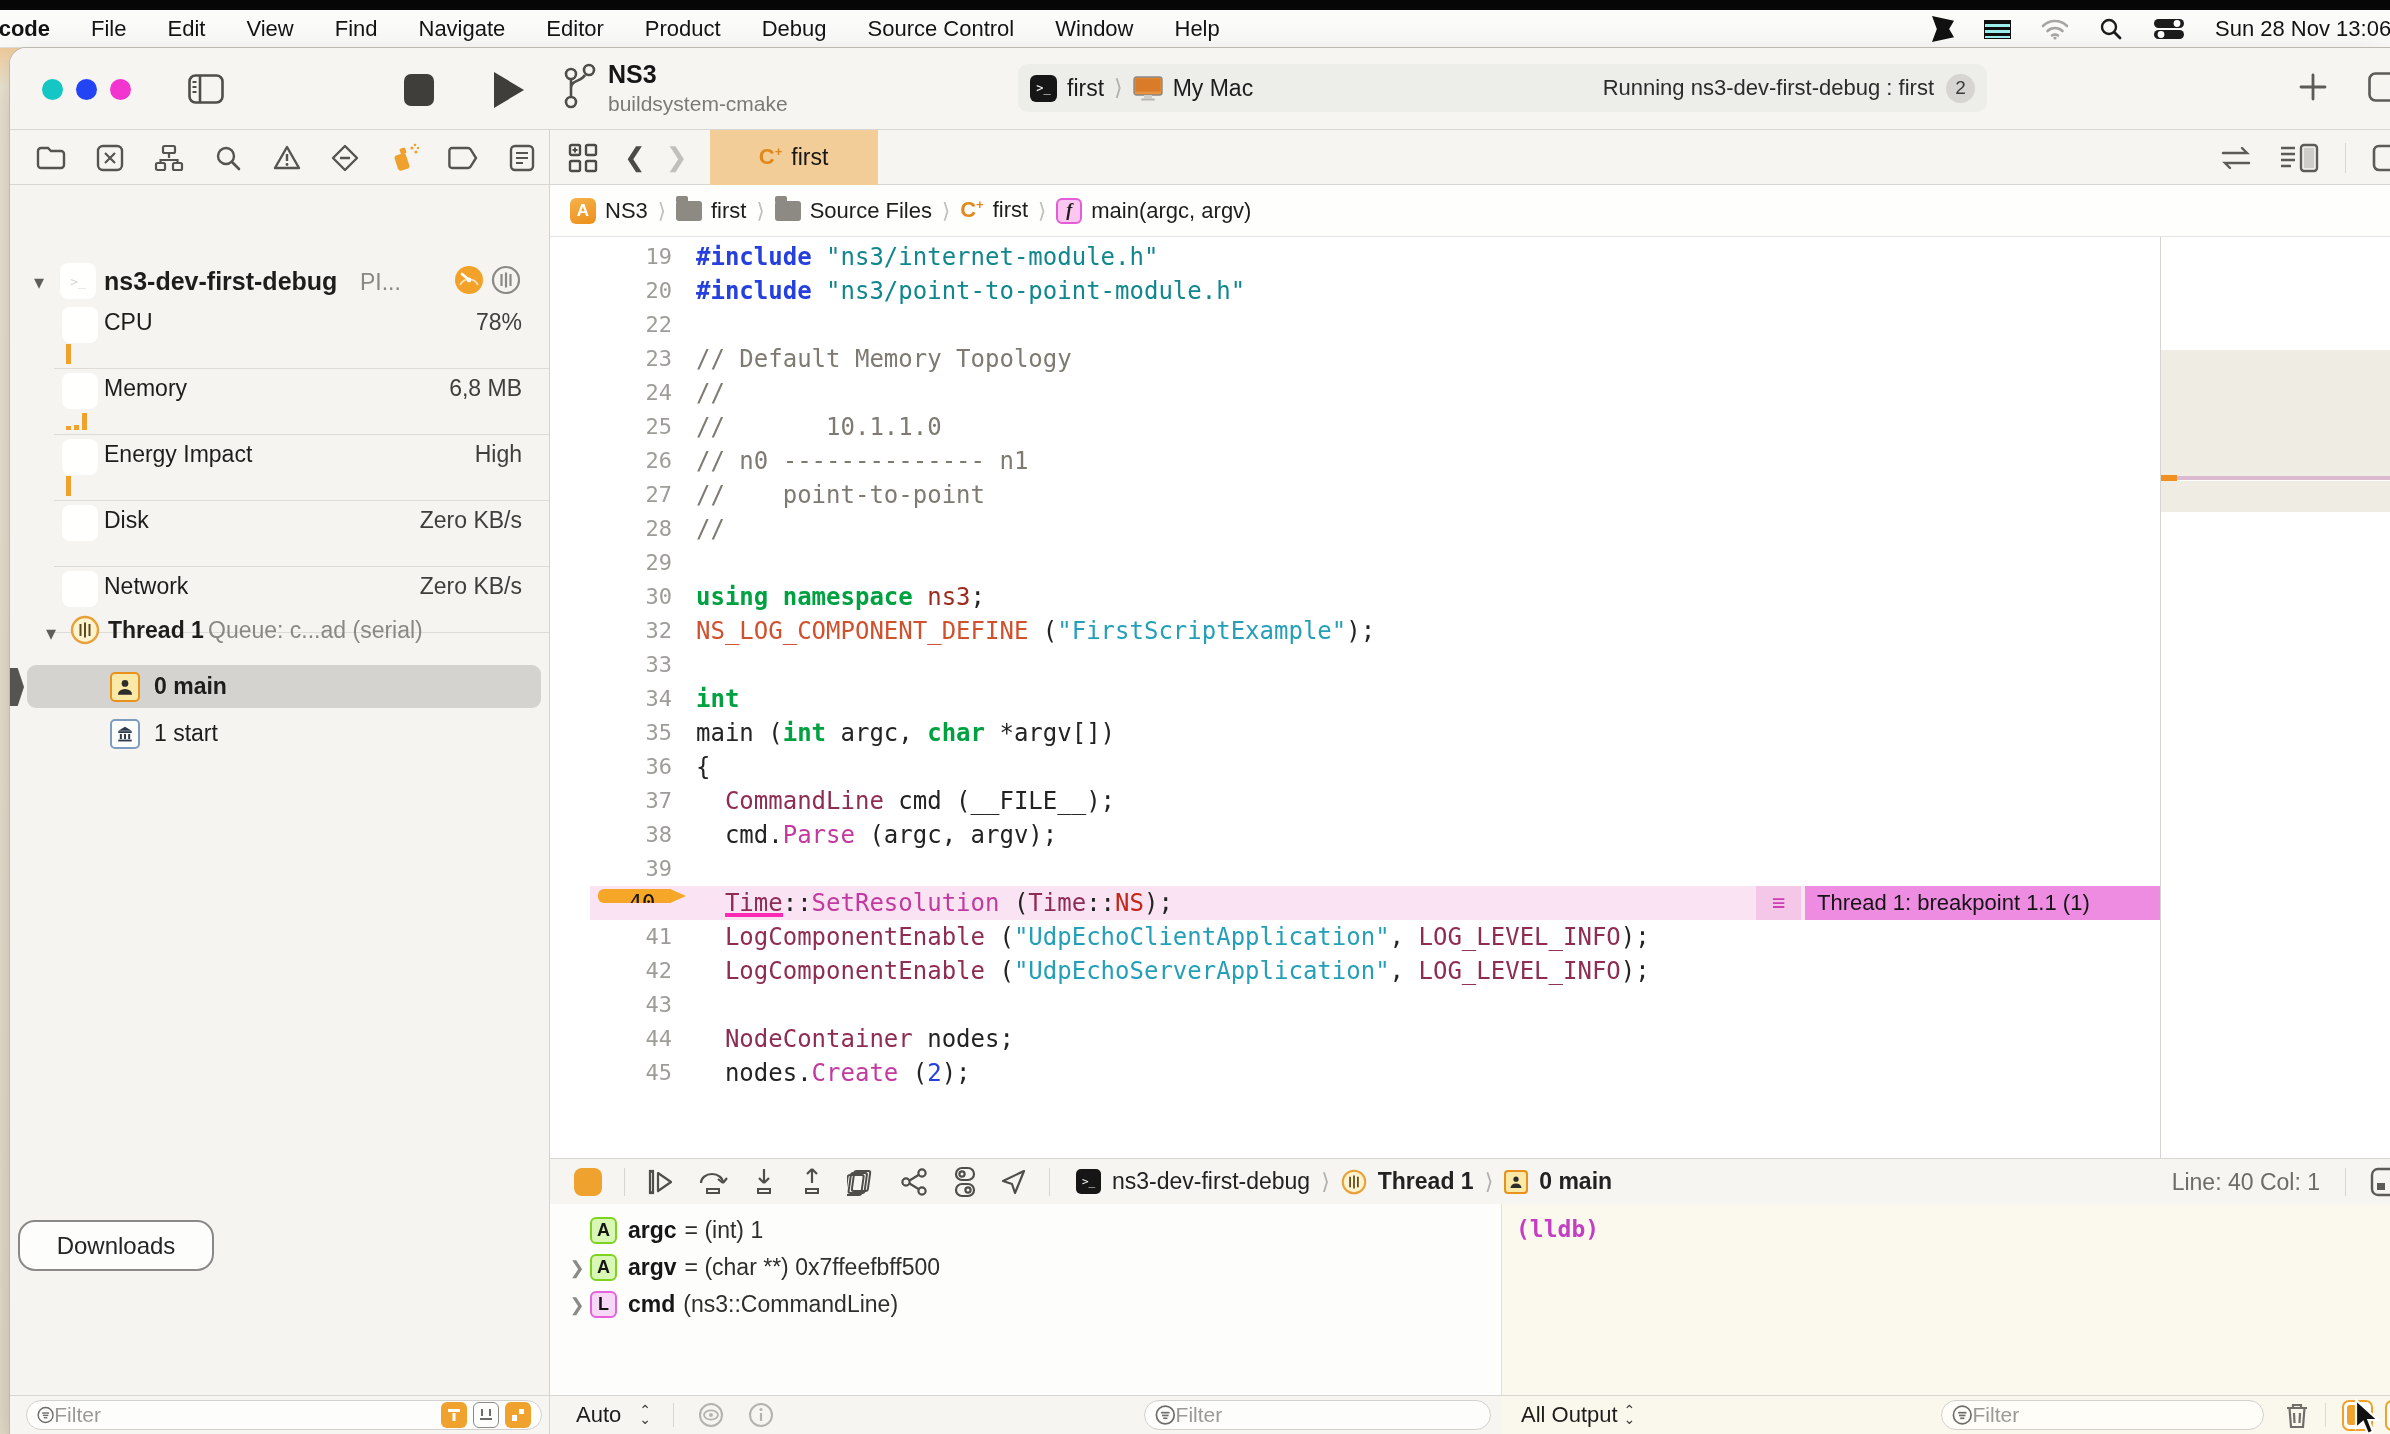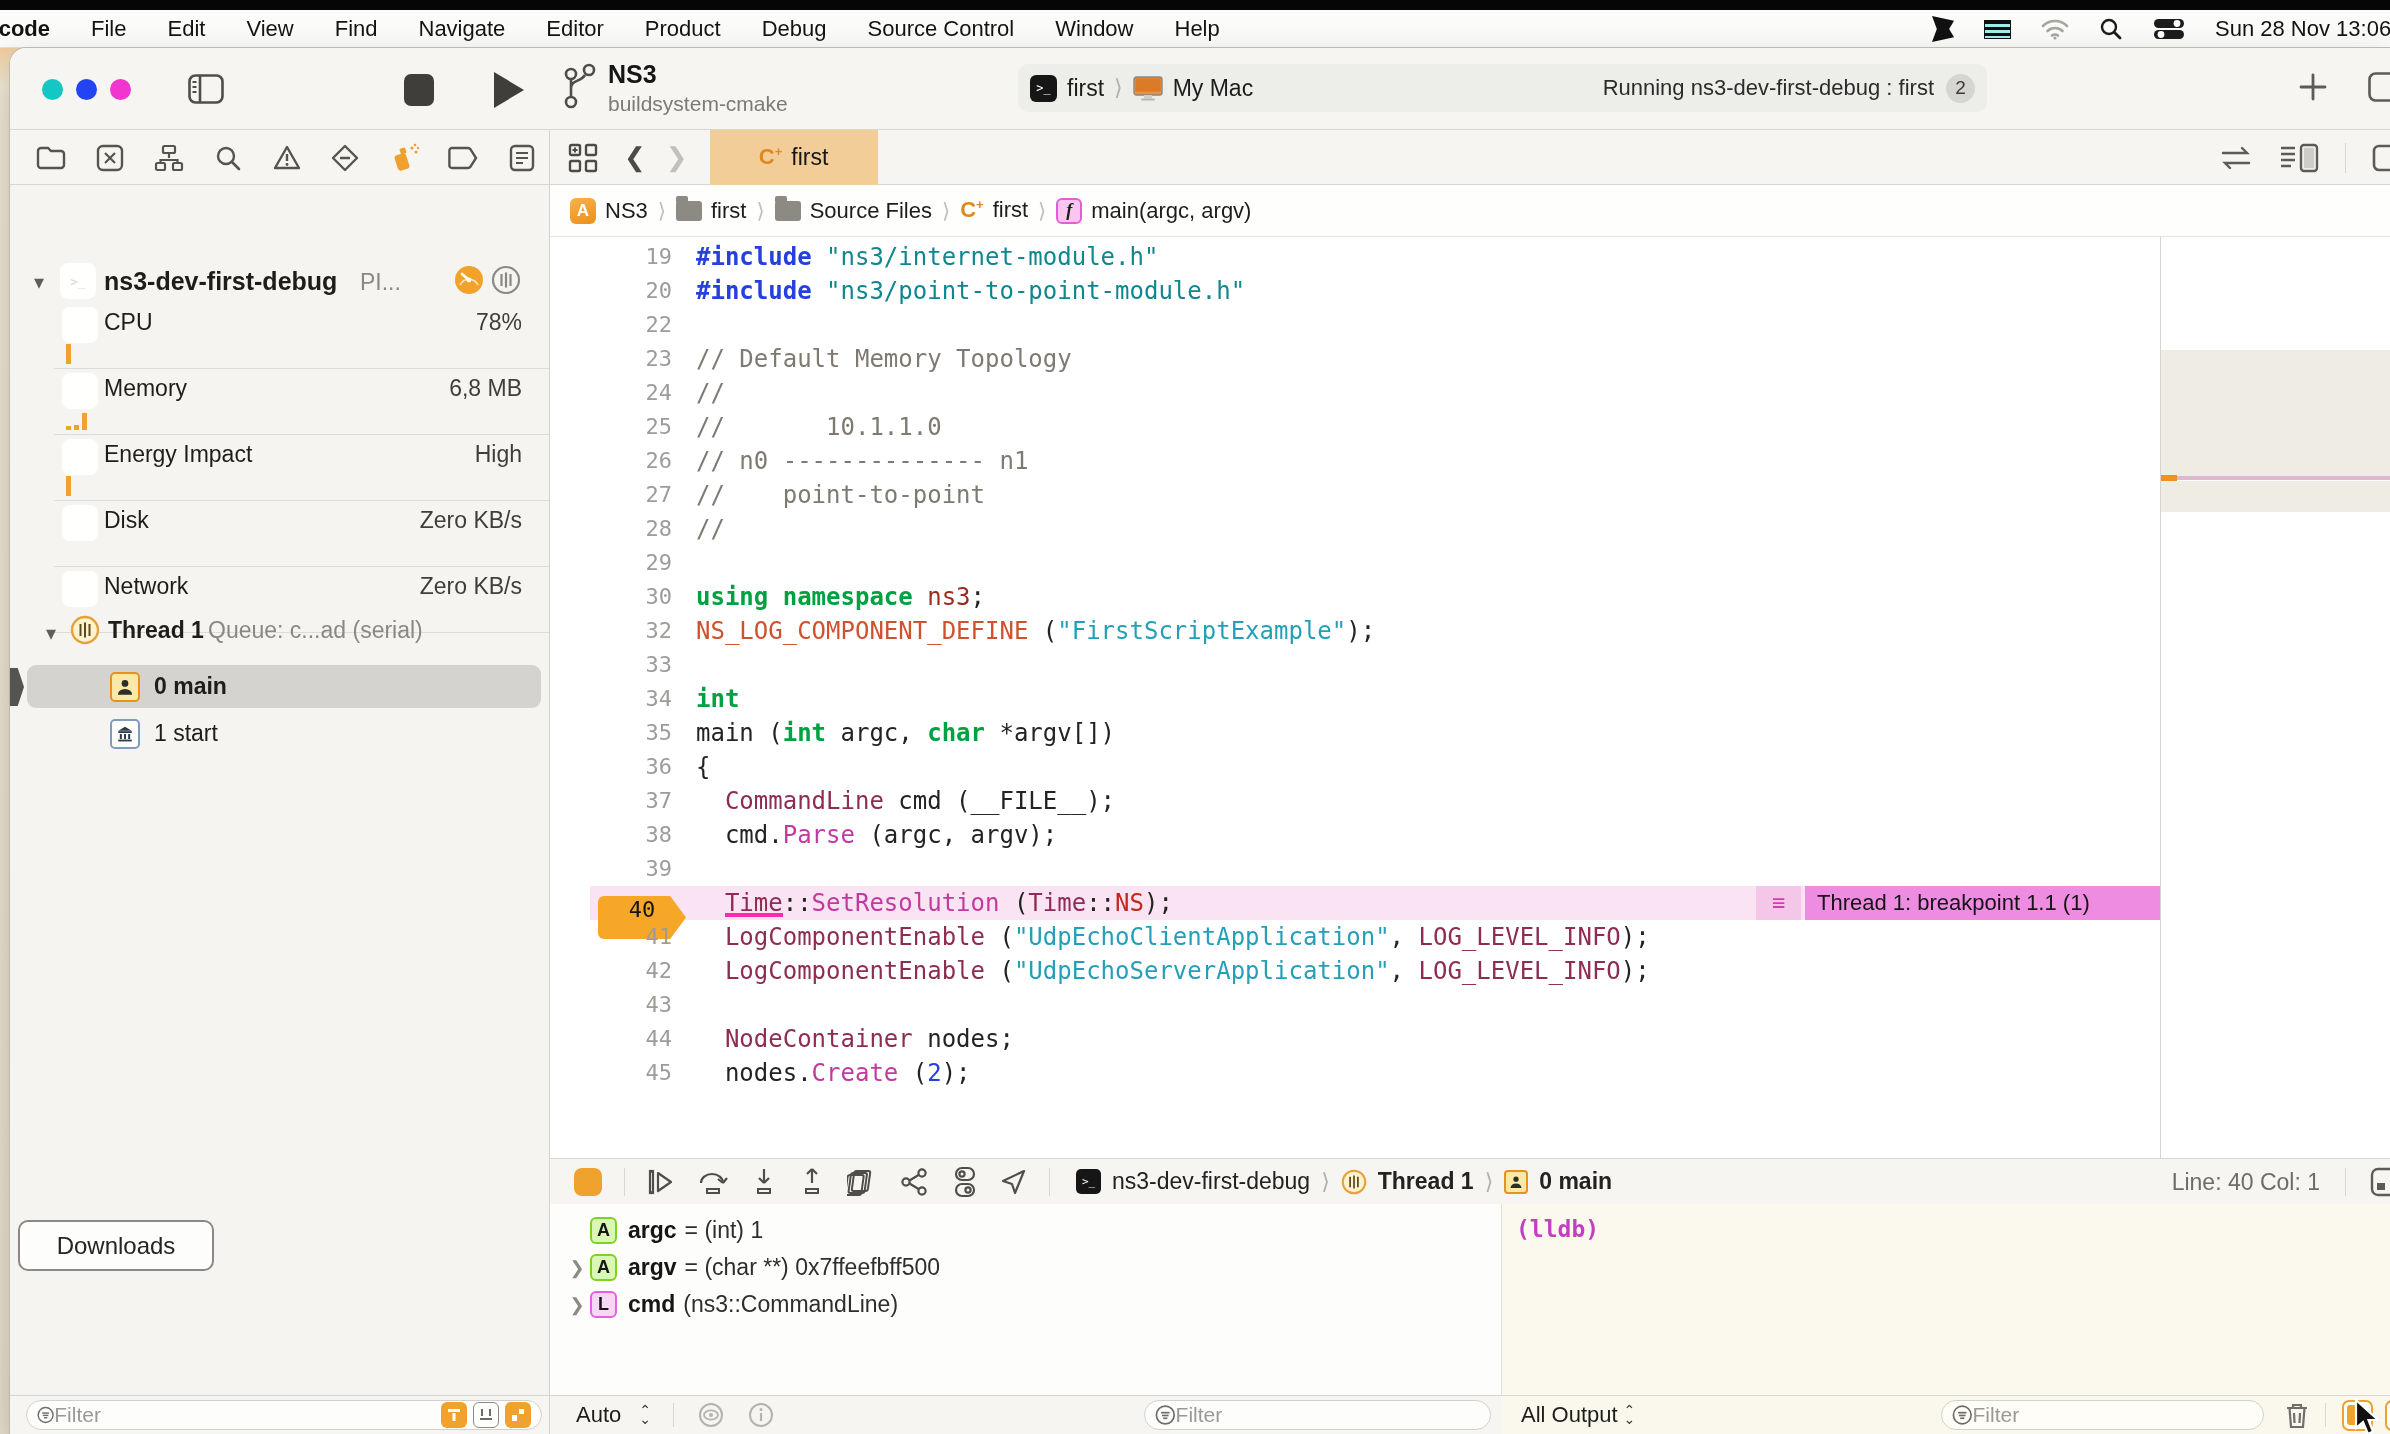--- a/index.html
+++ b/index.html
@@ -88,21 +88,21 @@
   .frame-sel { position:absolute; left:17px; top:480px; width:514px; height:43px; background:#d4d3d0; border-radius:9px; }
   .frame-row { position:absolute; height:43px; width:100%; display:flex; align-items:center; }
   .frame-row .fbadge { margin-left:100px; width:30px; height:30px; border-radius:5px; display:flex; align-items:center; justify-content:center; }
   .fbadge.person { background:#fae8a6; border:2.5px solid #e8921d; }
   .fbadge.bank { background:#fdfdfc; border:2px solid #7d9cc0; }
   .frame-row .ftext { margin-left:14px; font-weight:600; }
   .frame-row.f1 { top:480px; } .frame-row.f2 { top:527px; font-weight:400; }
   .frame-row.f2 .ftext { font-weight:400; }
   .edge-marker { position:absolute; left:0; top:483px; width:14px; height:38px; background:#555450;
     clip-path:polygon(0 0,55% 0,100% 50%,55% 100%,0 100%); }
-  .downloads-btn { position:absolute; left:8px; top:1035px; width:196px; height:51px; background:#fdfdfc; border:2px solid #8a8987; border-radius:10px; font-size:24px; color:#242424; display:flex; align-items:center; justify-content:center; }
+  .downloads-btn { position:absolute; left:8px; top:1035px; width:196px; height:51px; background:#fdfdfc; border:2px solid #8a8987; border-radius:17px; font-size:24px; color:#242424; display:flex; align-items:center; justify-content:center; }
 
   
   .sidebar-filter { position:absolute; left:0; bottom:0; width:539px; height:39px; background:#f6f5f2; border-top:1px solid #d8d6d2; display:flex; align-items:center; }
   .ffield { position:relative; height:30px; background:#fdfdfc; border:1px solid #d3d1cd; border-radius:15px; display:flex; align-items:center; padding:0 10px; }
   .ffield input { border:none; outline:none; background:transparent; font-size:21px; color:#333; width:100%; font-family:"Liberation Sans",sans-serif; }
   .ffield input::placeholder { color:#9b9995; }
   .sidebar-filter .ffield { margin-left:16px; width:516px; }
   .fbtns { display:flex; gap:6px; margin-left:auto; }
   .fbtn { width:26px; height:26px; border-radius:6px; display:flex; align-items:center; justify-content:center; }
   .fbtn.orange { background:#f0a22e; }
@@ -122,23 +122,23 @@
   .code-area { width:1570px; padding-top:3px; font-family:"DejaVu Sans Mono",monospace; font-size:24px; position:relative; }
   .code-line { height:34px; line-height:34px; white-space:pre; display:flex; position:relative; }
   .gutter { width:98px; flex:0 0 auto; text-align:right; padding-right:16px; color:#9e9c98; font-size:22px; }
   .codetext { padding-left:8px; }
   .tok-pl{color:#232322} .tok-dir{color:#2540dd;font-weight:600} .tok-str{color:#10868e}
   .tok-str2{color:#259fb8} .tok-cmt{color:#7f7a71} .tok-kw{color:#00a140;font-weight:600}
   .tok-ns{color:#9c2a1d} .tok-mc{color:#d0512e} .tok-tp{color:#8e2c52} .tok-fn{color:#c2399f}
   .tok-en{color:#c3271b} .tok-num{color:#2540dd}
   .tok-u{box-shadow:inset 0 -4px 0 #ff29b4;}
   .code-line.bp { background:#fae3f2; }
-  .bp-tag { position:absolute; left:8px; top:3px; width:88px; height:43px; background:#f6a727;
+  .bp-tag { position:absolute; left:8px; top:3px; width:88px; height:14px; background:#f6a727;
     clip-path:polygon(0 0,82% 0,100% 50%,82% 100%,0 100%); border-radius:6px; color:#141414;
-    font-size:22px; text-align:center; line-height:28px; font-family:"DejaVu Sans Mono",monospace;margin-top:7px; }
+    font-size:22px; text-align:center; line-height:28px; font-family:"DejaVu Sans Mono",monospace; }
   .bp-menu { position:absolute; right:359px; top:0; width:45px; height:34px; background:#f4c6e8; color:#cf3fb4; font-size:22px; display:flex; align-items:center; justify-content:center; }
   .bp-label { position:absolute; right:0; top:0; width:355px; height:34px; background:#ee8ce2; color:#141414;
     font-family:"Liberation Sans",sans-serif; font-size:22px; line-height:34px; padding-left:12px; white-space:nowrap; overflow:hidden; }
   .minimap { flex:1 1 auto; border-left:1px solid #d6d4d1; position:relative; background:#fff; }
   .mm-block { position:absolute; left:0; right:0; background:#efede3; }
   .mm-b1 { top:113px; height:127px; } .mm-b2 { top:244px; height:31px; }
   .mm-line { position:absolute; left:16px; right:0; top:239px; height:4px; background:#dbb9ce; }
   .mm-dash { position:absolute; left:0; top:238px; width:16px; height:6px; background:#f09020; }
 
   

